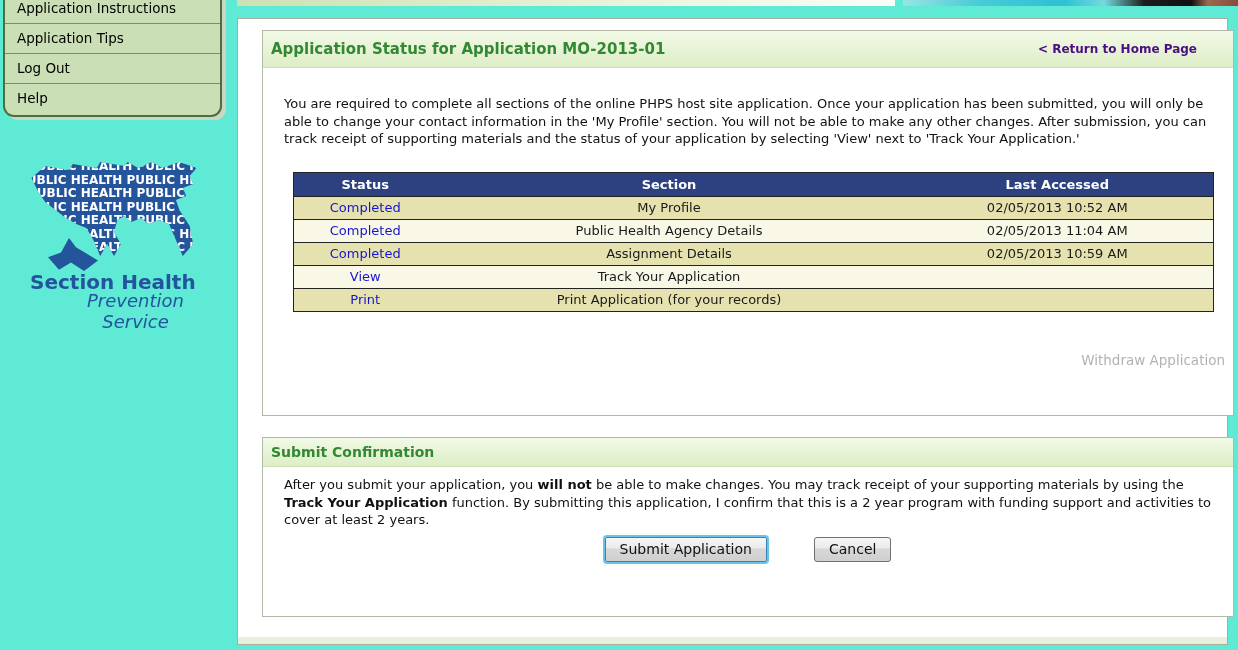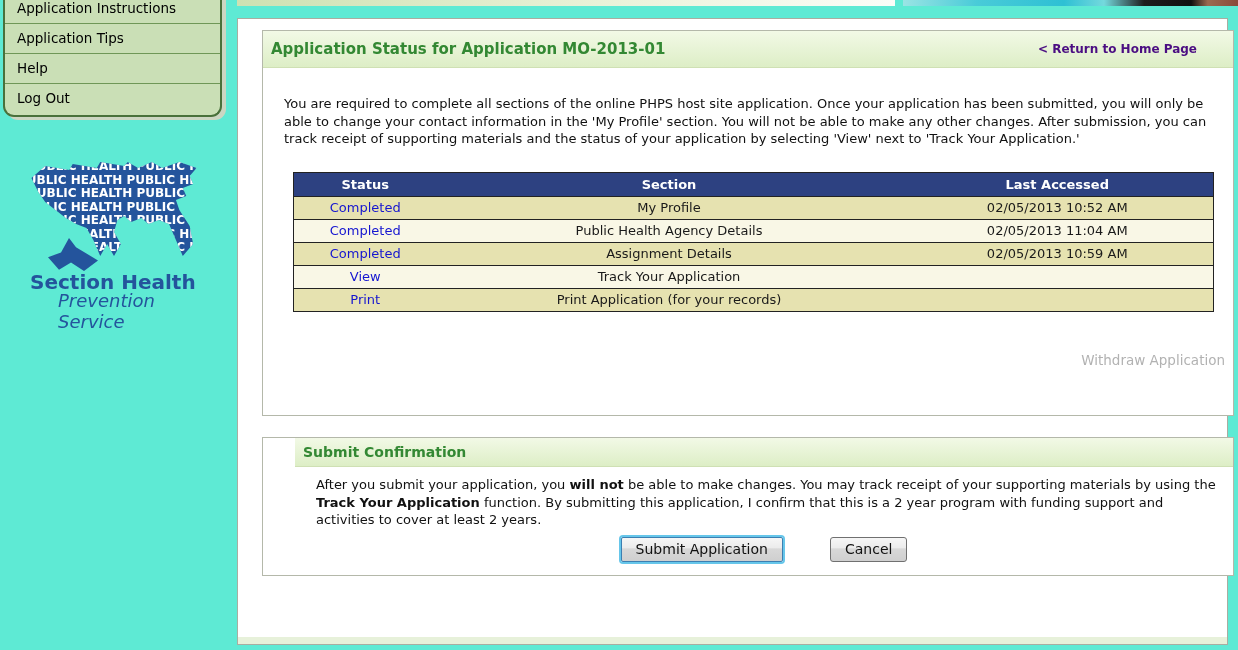--- a/index.html
+++ b/index.html
@@ -25,31 +25,31 @@
   
   .logo{position:absolute;left:28px;top:160px;width:185px;height:150px;}
   .map{position:absolute;left:0;top:0;width:172px;height:100px;background:#24549c;
     overflow:hidden;
     clip-path:polygon(2% 18%,10% 6%,24% 10%,26% 4%,40% 8%,42% 2%,56% 6%,58% 2%,64% 8%,72% 2%,78% 8%,88% 2%,98% 8%,94% 16%,96% 24%,90% 28%,92% 36%,86% 40%,88% 50%,94% 66%,96% 84%,90% 96%,86% 80%,82% 64%,76% 60%,70% 64%,66% 58%,60% 62%,56% 56%,52% 60%,50% 72%,54% 84%,50% 96%,46% 84%,42% 96%,38% 80%,34% 68%,28% 64%,22% 58%,16% 50%,10% 42%,6% 32%);}
   .map-row{color:#fff;font-weight:bold;font-size:12px;line-height:13.5px;white-space:nowrap;letter-spacing:0;}
   .map-row:nth-child(even){margin-left:-10px;}
   .alaska{position:absolute;left:20px;top:78px;width:50px;height:33px;background:#24549c;
     clip-path:polygon(42% 0,56% 28%,100% 68%,72% 100%,46% 74%,22% 96%,0 58%,26% 44%);}
   .logo-title{position:absolute;left:2px;top:110px;font-size:20px;font-weight:bold;color:#24549c;}
-  .logo-sub{position:absolute;left:30px;top:130px;font-size:18px;font-style:italic;color:#24549c;}
+  .logo-sub{position:absolute;left:30px;top:130px;font-size:18px;font-style:italic;color:#24549c;text-align:center;}
 
   
   .panel{position:absolute;left:237px;top:18px;width:991px;height:627px;
     background:#fff;border:1px solid #a9ada1;box-sizing:border-box;}
   .panel-bottom-strip{position:absolute;left:0;right:0;bottom:0;height:7px;background:#e7f1da;}
 
   .inner-box{position:absolute;left:24px;width:972px;border:1px solid #b4b8aa;
     background:#fff;box-sizing:border-box;}
   .box-status{top:11px;height:386px;}
-  .box-submit{top:418px;height:139px;padding-left:32px;}
+  .box-submit{top:418px;height:180px;}
 
   .box-header{background:linear-gradient(#f2f9e6,#ddeec6);border-bottom:1px solid #cfe0b4;
     display:flex;align-items:center;justify-content:space-between;}
   .box-status .box-header{height:36px;}
   .box-submit .box-header{height:28px;}
   .box-title{font-size:15px;font-weight:bold;color:#338833;padding-left:8px;}
   .box-title-sm{font-size:14px;font-weight:bold;color:#338833;padding-left:8px;}
   .return-link{font-size:12px;font-weight:bold;color:#4b0e82;padding-right:36px;cursor:pointer;text-decoration:none;}
 
   .intro{margin:27px 16px 0 21px;line-height:17.5px;font-size:13px;color:#111;}
@@ -77,22 +77,22 @@
 <body>
 
 <div class="screen">
 
   <div class="banner-left"></div>
   <div class="banner-right"></div>
 
   <div class="sidebar">
     <div class="menu-item">Application Instructions</div>
     <div class="menu-item">Application Tips</div>
+    <div class="menu-item">Log Out</div>
     <div class="menu-item">Help</div>
-    <div class="menu-item">Log Out</div>
   </div>
 
   <div class="logo">
     <div class="map">
       <div class="map-row">PUBLIC HEALTH PUBLIC HEALTH PUB</div>
       <div class="map-row">PUBLIC HEALTH PUBLIC HEALTH PUB</div>
       <div class="map-row">PUBLIC HEALTH PUBLIC HEALTH PUB</div>
       <div class="map-row">PUBLIC HEALTH PUBLIC HEALTH PUB</div>
       <div class="map-row">PUBLIC HEALTH PUBLIC HEALTH PUB</div>
       <div class="map-row">PUBLIC HEALTH PUBLIC HEALTH PUB</div>

